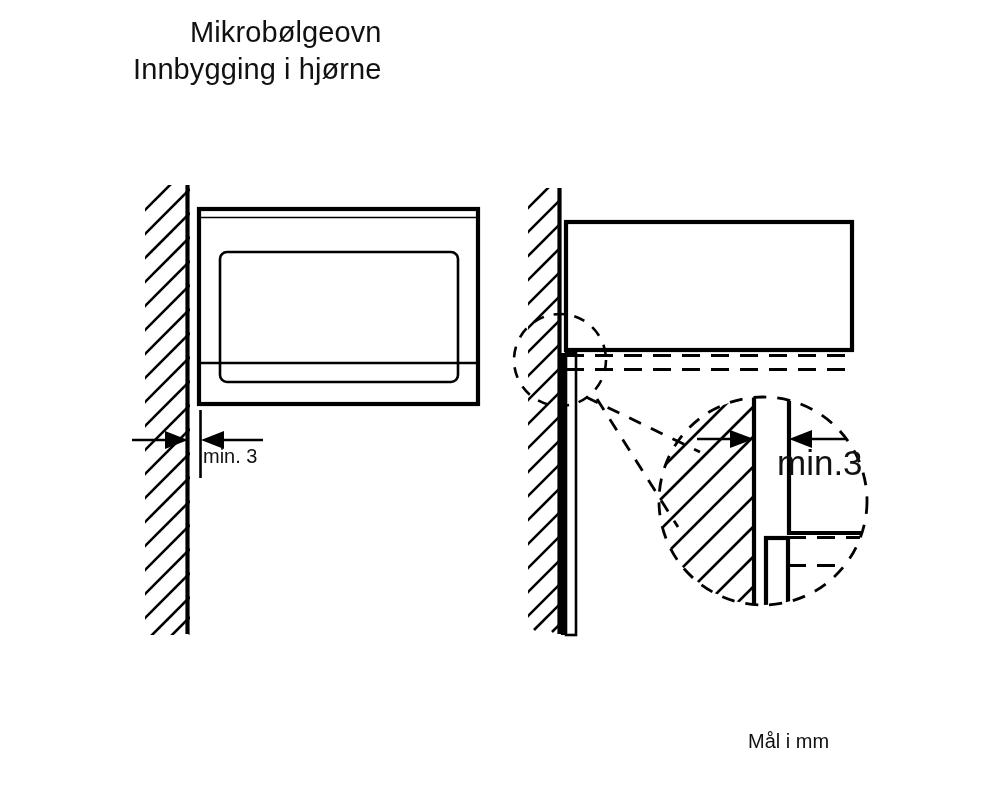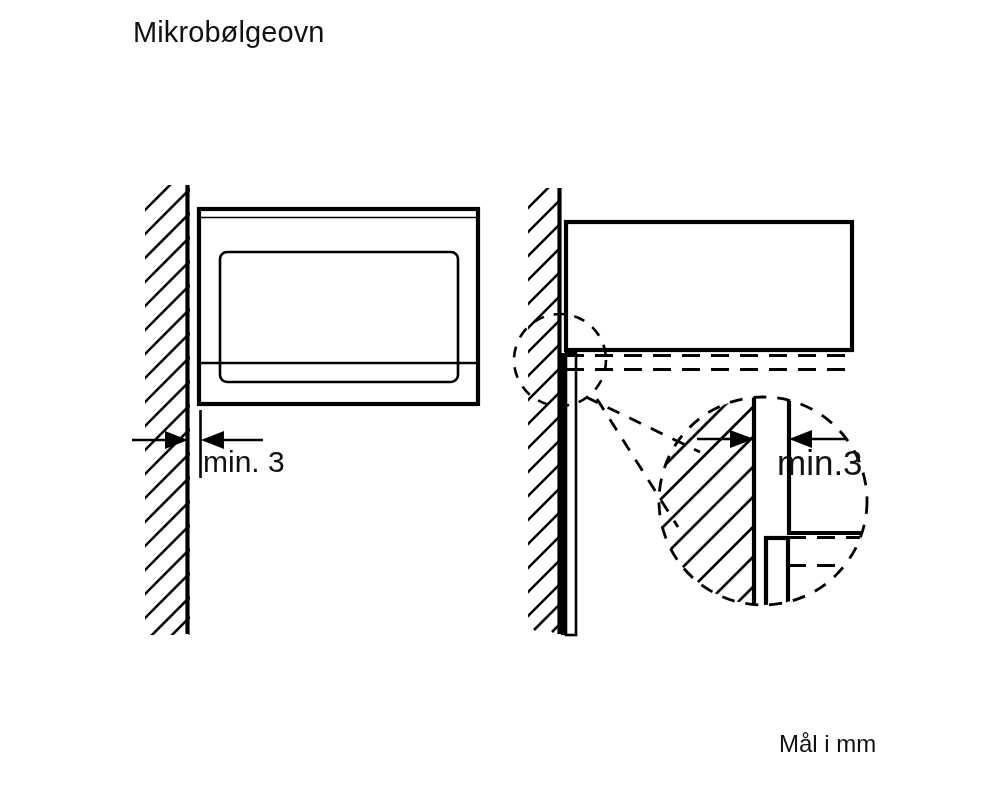--- a/index.html
+++ b/index.html
@@ -31,29 +31,29 @@
   }
   .title-line {
     font-size: 29px;
     font-weight: 400;
     letter-spacing: 0.1px;
     color: #111111;
     white-space: pre;
   }
   .footnote {
     position: absolute;
-    left: 779px;
+    left: 748px;
     top: 730px;
-    font-size: 24px;
+    font-size: 20px;
     font-weight: 400;
     color: #111111;
     white-space: pre;
   }
   .dim-label {
-    font-size: 30px;
+    font-size: 20px;
     font-weight: 400;
     color: #111111;
     white-space: pre;
   }
   #dim-left-label {
     position: absolute;
     left: 203px;
     top: 445px;
   }
   #dim-detail-label {
@@ -94,20 +94,21 @@
   }
   .solidfill { fill: #000000; stroke: none; }
 </style>
 </head>
 <body>
 
 <div id="sheet">
 
   <div class="title-block">
     <div class="title-line">Mikrobølgeovn</div>
+    <div class="title-line">Innbygging i hjørne</div>
   </div>
 
   <svg width="1000" height="790" viewBox="0 0 1000 790" style="position:absolute;left:0;top:0;">
 
     <defs>
       <clipPath id="clipWallLeft">
         <rect x="145" y="185" width="45" height="450"></rect>
       </clipPath>
       <clipPath id="clipWallRight">
         <rect x="528" y="188" width="32" height="450"></rect>

